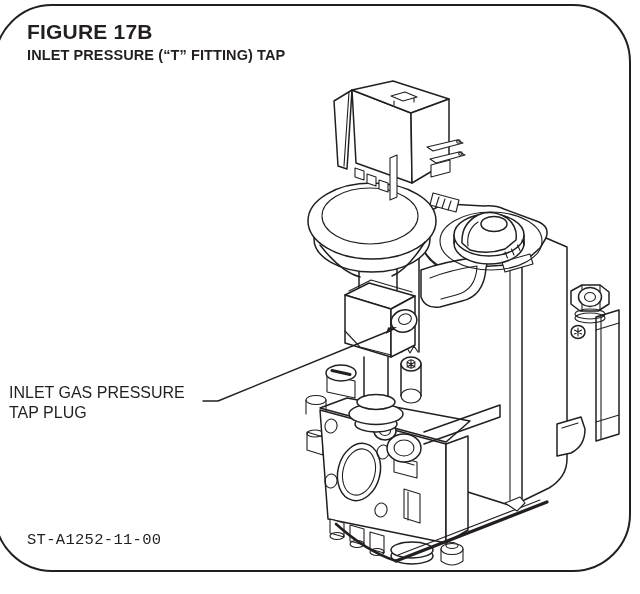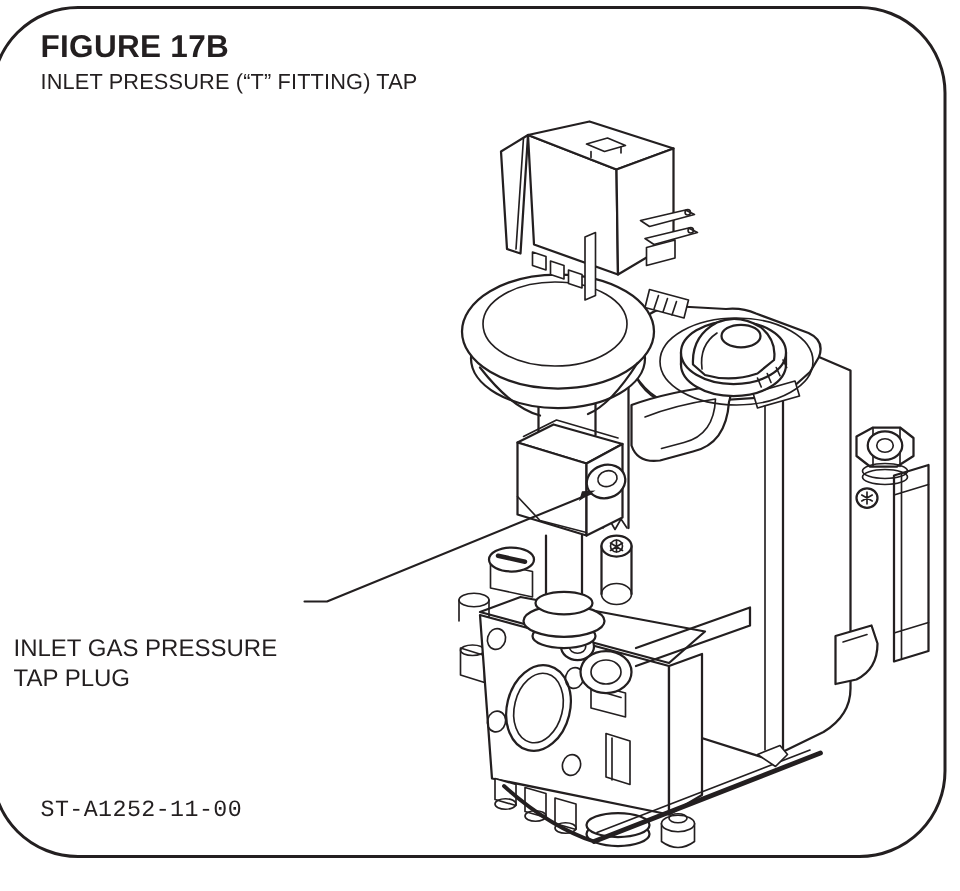--- a/index.html
+++ b/index.html
@@ -2,22 +2,22 @@
 <html><head>
 <meta charset="utf-8">
 <style>
   html,body{margin:0;padding:0;background:#ffffff;}
   body{width:640px;height:594px;position:relative;overflow:hidden;
        font-family:"Liberation Sans","DejaVu Sans",sans-serif;color:#231f20;}
   .frame{position:absolute;left:-6px;top:4px;width:637px;height:568px;
          border:2.6px solid #231f20;border-radius:58px;box-sizing:border-box;}
   .textblock{position:absolute;white-space:pre;}
   .title{left:27px;top:20px;font-size:21px;font-weight:bold;letter-spacing:.2px;}
-  .subtitle{left:27px;top:47px;font-size:14.5px;font-weight:normal;letter-spacing:.1px;}
-  .callout{left:9px;top:383px;font-size:16px;line-height:19.5px;margin-top:40px;}
+  .subtitle{left:27px;top:47px;font-size:14.5px;font-weight:bold;letter-spacing:.1px;}
+  .callout{left:9px;top:383px;font-size:16px;line-height:19.5px;}
   .code{left:27px;top:531px;font-size:15.5px;letter-spacing:.3px;font-family:Liberation Mono, monospace;}
   svg{position:absolute;left:0;top:0;}
   .ln{fill:none;stroke:#231f20;stroke-width:1.5;stroke-linejoin:round;stroke-linecap:round;}
   .lw{fill:#ffffff;stroke:#231f20;stroke-width:1.5;stroke-linejoin:round;stroke-linecap:round;}
   .thin{stroke-width:1.1;}
 </style>
 </head>
 <body>
 
 <div class="frame"></div>

